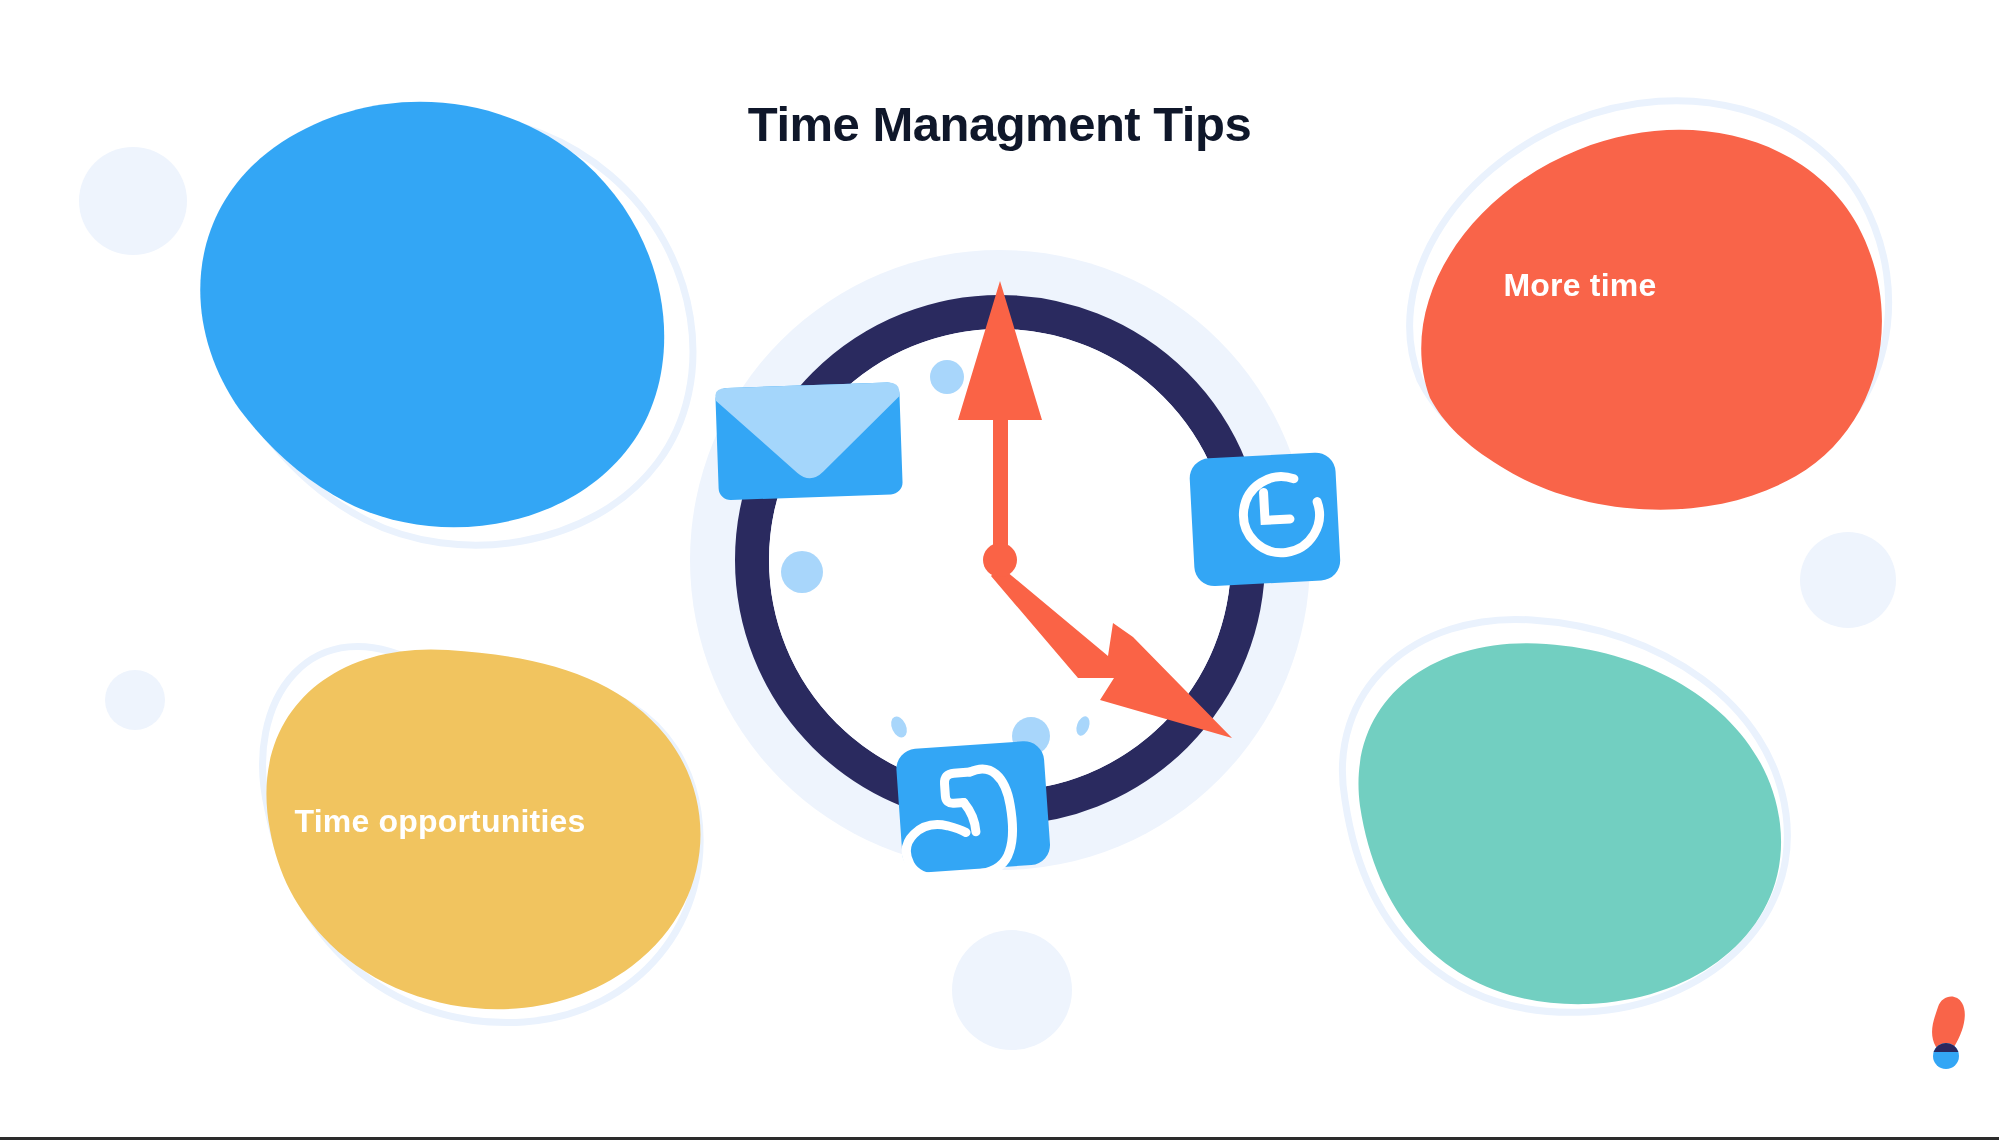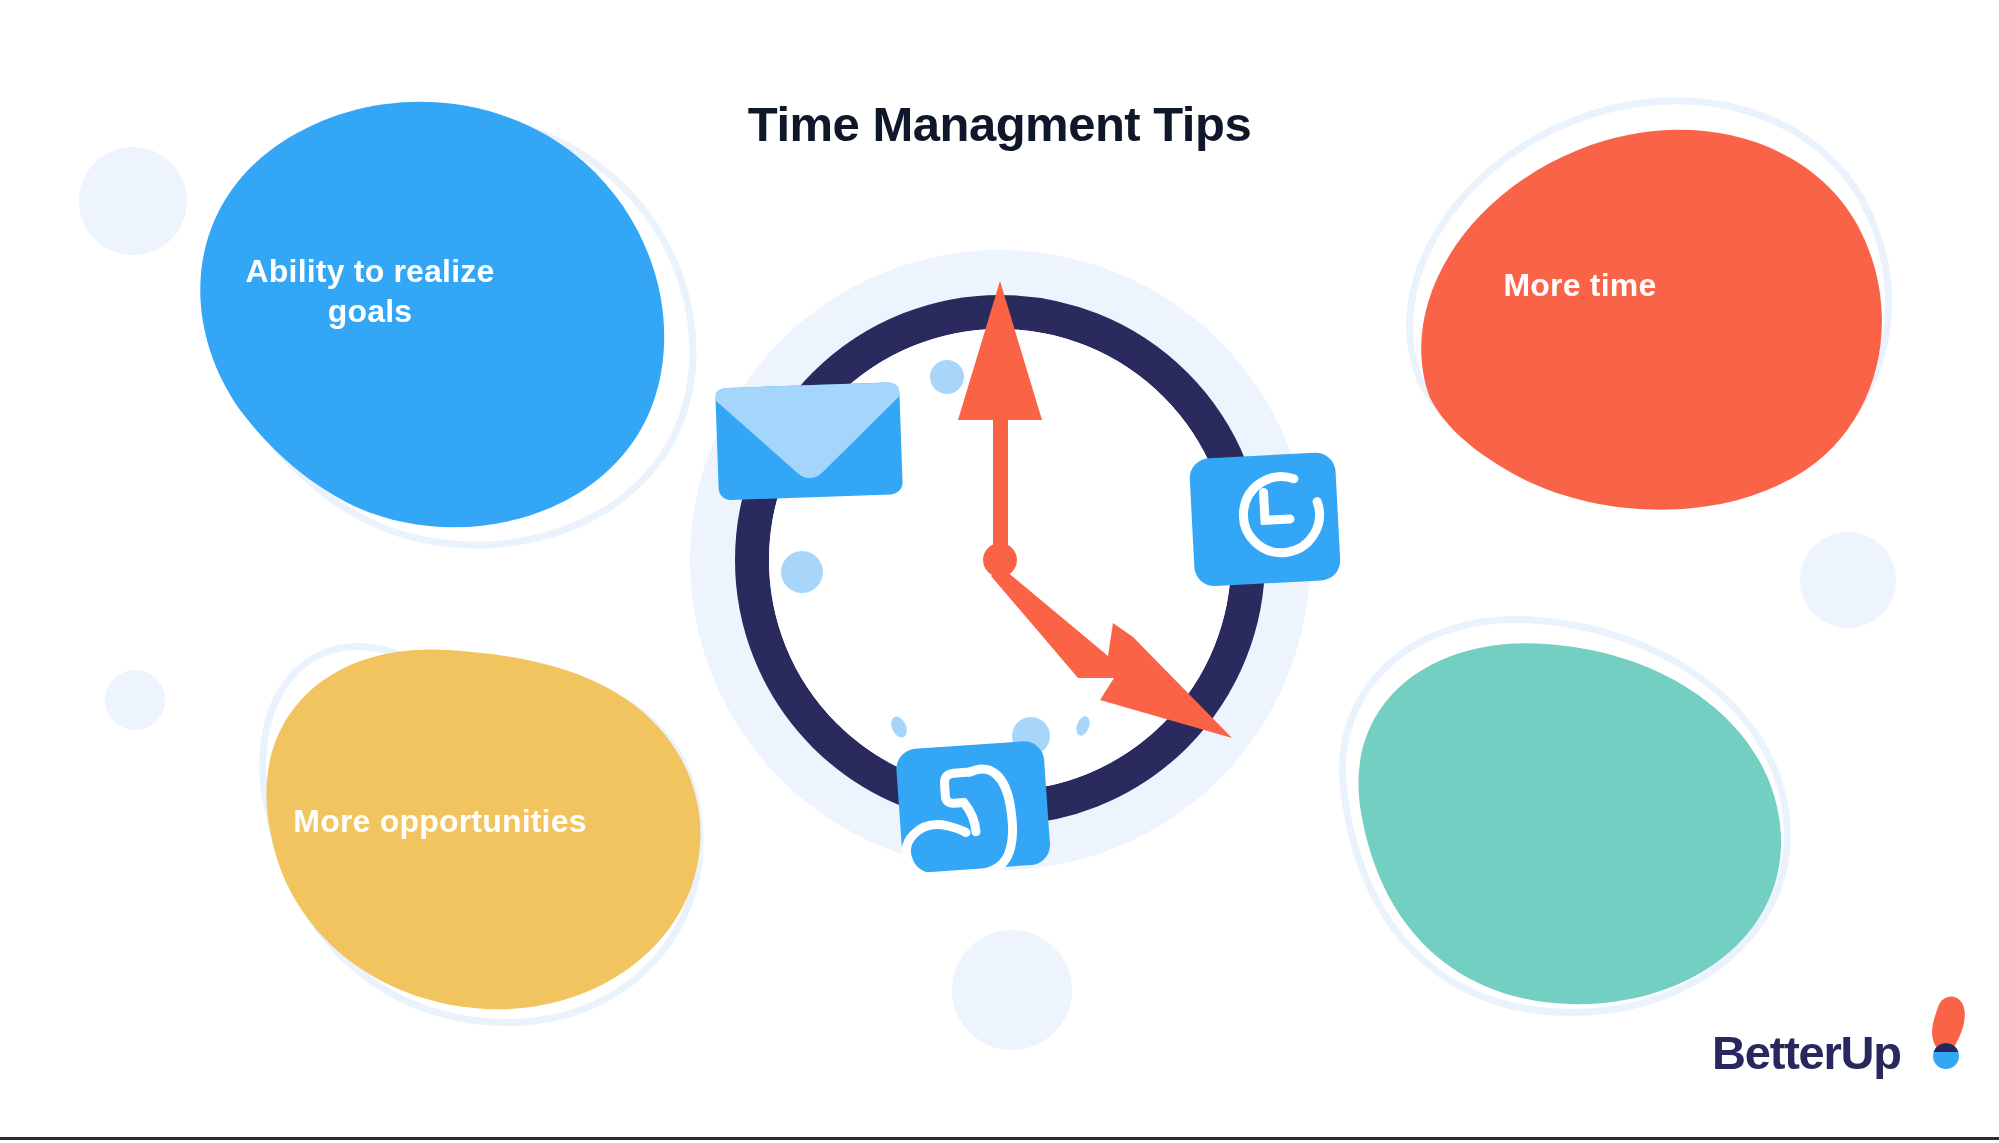--- a/index.html
+++ b/index.html
@@ -228,32 +228,27 @@
                  q0,8 8,8
                  l10,0"></path>
         <path d="M964,802 q10,14 10,30"></path>
       </g>
     </g>
 
   </svg>
 
   <div class="title">Time Managment Tips</div>
 
-  <div class="blob-label" id="label-goals">
-    <span>Ability to realize</span><br>
-    <span>goals</span>
-  </div>
 
   <div class="blob-label" id="label-moretime">More time</div>
 
-  <div class="blob-label" id="label-opps">More opportunities</div>
+  <div class="blob-label" id="label-opps">Time opportunities</div>
 
 
   <div class="logo">
-    <div class="logo-text">BetterUp</div>
     <svg width="70" height="90" viewBox="0 0 70 90" style="position:absolute;left:200px;top:-8px;">
       <path fill="#f96449" d="M26,14 C30,2 44,0 50,10 C56,20 52,38 42,54 C36,64 30,64 24,54 C16,40 22,26 26,14 Z"></path>
       <circle cx="34" cy="63" r="13" fill="#33a6f5"></circle>
       <path fill="#29285e" d="M21.6,59 a13,13 0 0,1 24.8,0 Z"></path>
     </svg>
   </div>
 
   <div class="bottom-rule"></div>
 
 </div>

